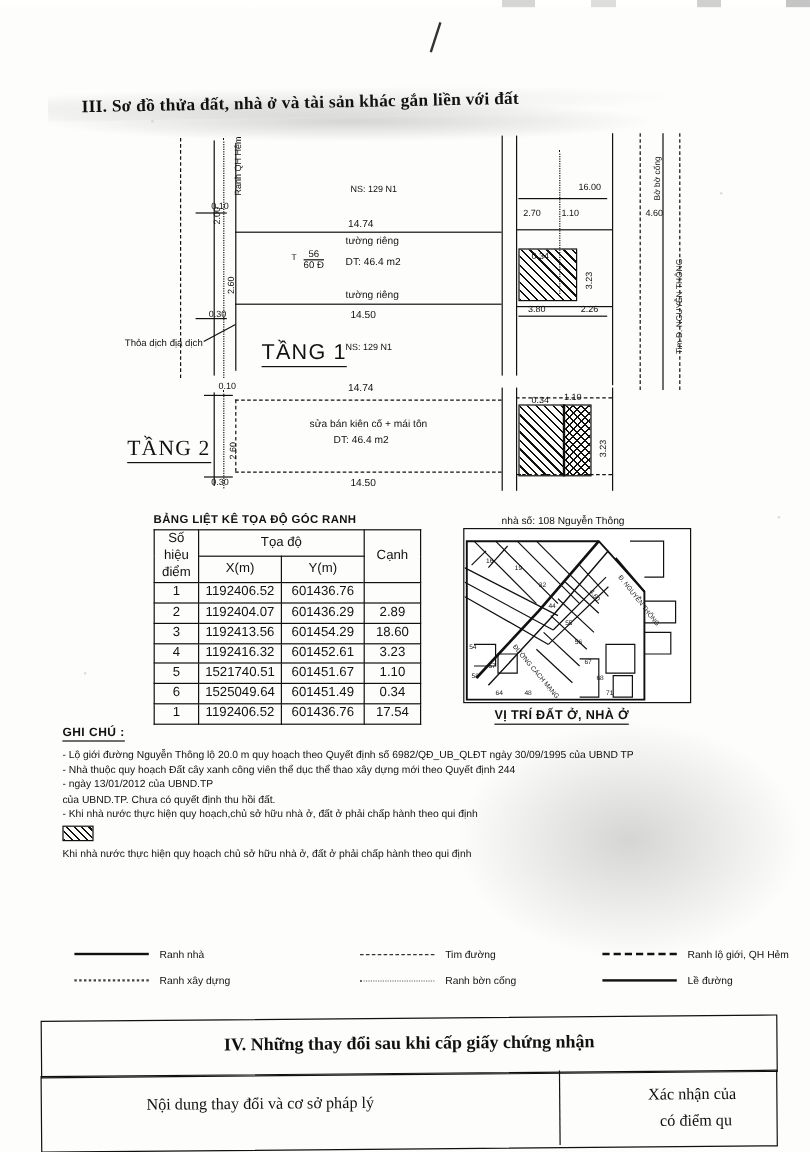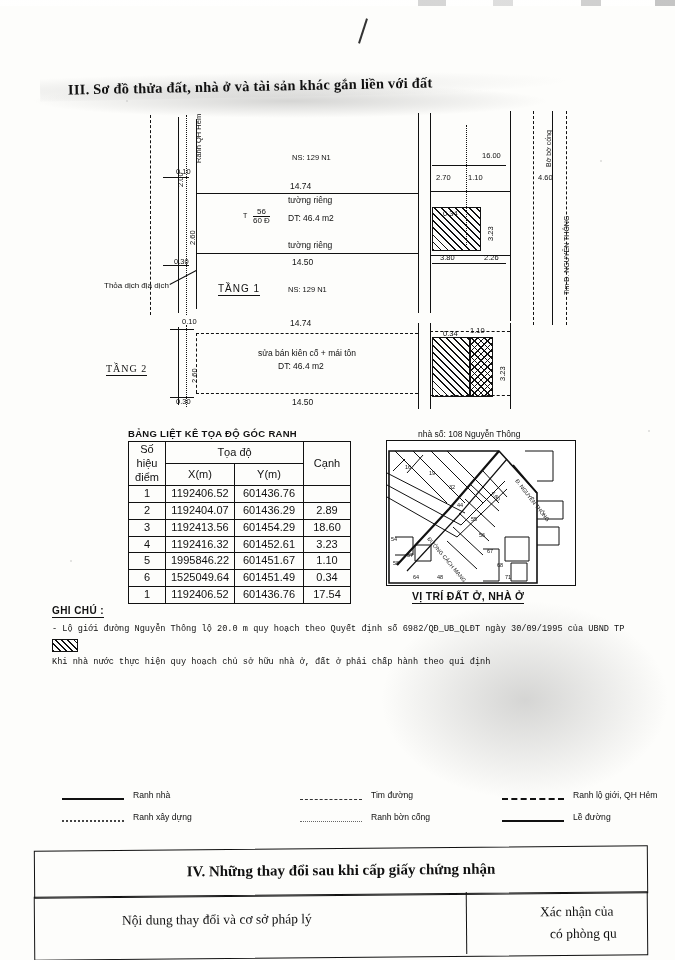--- a/index.html
+++ b/index.html
@@ -29,21 +29,21 @@
   .draw{position:absolute;left:0;top:105px;width:675px;height:320px;}
   .ln{position:absolute;background:#111;}
   .hline{height:1.4px;}
   .vline{width:1.4px;}
   .dash-h{position:absolute;height:0;border-top:1.4px dashed #111;}
   .dash-v{position:absolute;width:0;border-left:1.4px dashed #111;}
   .dot-v{position:absolute;width:0;border-left:1.3px dotted #111;}
   .dashdot-v{position:absolute;width:0;border-left:1.4px dashed #111;}
   .dim-i{position:absolute;font-size:7.5px;white-space:nowrap;color:#111;}
   .lbl{position:absolute;font-size:8.5px;white-space:nowrap;color:#111;}
-  .floor{position:absolute;font-size:10px;letter-spacing:1px;
+  .floor{position:absolute;font-size:18px;letter-spacing:1px;
     border-bottom:1.6px solid #111;padding-bottom:1px;color:#111;}
   .rot{transform-origin:0 0;}
 
   .hatch-d{position:absolute;
     background-image:repeating-linear-gradient(45deg,#111 0 1.3px,transparent 1.3px 5px);
     border:1.5px solid #111;}
   .hatch-x{position:absolute;
     background-image:repeating-linear-gradient(45deg,#111 0 1.2px,transparent 1.2px 4.6px),
                      repeating-linear-gradient(-45deg,#111 0 1.2px,transparent 1.2px 4.6px);
     border:1.5px solid #111;}
@@ -64,31 +64,31 @@
     border:1.5px solid #111;overflow:hidden;background:#fff;}
   .locmap svg{display:block;}
   .loctitle{position:absolute;left:418px;top:429px;font-size:8.5px;}
   .loccap{position:absolute;left:412px;top:590px;font-size:10.5px;font-weight:bold;
     letter-spacing:.3px;border-bottom:1.4px solid #111;padding-bottom:1px;}
 
   
   .notes{position:absolute;left:52px;top:600px;width:610px;}
   .ghi{font-size:10px;font-weight:bold;letter-spacing:.4px;
     border-bottom:1.3px solid #111;display:inline-block;padding-bottom:1px;}
-  .note-line{font-size:8.6px;line-height:1.42;white-space:nowrap;font-family:Liberation Mono, monospace;}
+  .note-line{font-size:8.6px;line-height:1.42;white-space:nowrap;}
   .legend-row{display:flex;align-items:center;gap:7px;margin-top:2px;}
   .sw-d{width:24px;height:11px;border:1.2px solid #111;
     background-image:repeating-linear-gradient(45deg,#111 0 1.3px,transparent 1.3px 4.4px);}
   .sw-x{width:24px;height:11px;border:1.2px solid #111;
     background-image:repeating-linear-gradient(45deg,#111 0 1.2px,transparent 1.2px 4px),
                      repeating-linear-gradient(-45deg,#111 0 1.2px,transparent 1.2px 4px);}
 
   
   .linelegend{position:absolute;left:52px;top:786px;width:610px;height:52px;}
-  .ll-item{position:absolute;display:flex;align-items:flex-end;gap:9px;font-size:8.6px;white-space:nowrap;}
+  .ll-item{position:absolute;display:flex;align-items:center;gap:9px;font-size:8.6px;white-space:nowrap;}
   .ll-solid{width:62px;height:0;border-top:2px solid #111;}
   .ll-dotted{width:62px;height:0;border-top:2px dotted #444;}
   .ll-dashdot{width:62px;height:0;border-top:1.8px dashed #333;}
   .ll-fine{width:62px;height:0;border-top:1.6px dotted #666;}
   .ll-dash{width:62px;height:0;border-top:2px dashed #111;}
   .ll-solid2{width:62px;height:0;border-top:2.4px solid #111;}
 
   
   .sec4{position:absolute;left:34px;top:848px;width:614px;height:112px;}
   .sec4 .bx{position:absolute;border:1.3px solid #111;}
@@ -244,21 +244,21 @@
             <td>18.60</td>
           </tr>
           <tr>
             <td>4</td>
             <td>1192416.32</td>
             <td>601452.61</td>
             <td>3.23</td>
           </tr>
           <tr>
             <td>5</td>
-            <td>1995846.22</td>
+            <td>1521740.51</td>
             <td>601451.67</td>
             <td>1.10</td>
           </tr>
           <tr>
             <td>6</td>
             <td>1525049.64</td>
             <td>601451.49</td>
             <td>0.34</td>
           </tr>
           <tr>
@@ -312,20 +312,24 @@
         <text x="104" y="52" transform="rotate(52 104 52)">4.60</text>
       </g>
     </svg>
   </div>
   <div class="loccap">VỊ TRÍ ĐẤT Ở, NHÀ Ở</div>
 
   <div class="notes">
     <div class="ghi">GHI CHÚ :</div>
     <div style="margin-top:5px;" id="notes-lines">
         <div class="note-line">- Lộ giới đường Nguyễn Thông lộ   20.0 m quy hoạch theo Quyết định số 6982/QĐ_UB_QLĐT ngày 30/09/1995 của UBND TP</div>
+        <div class="note-line">- Nhà thuộc quy hoạch Đất cây xanh công viên thể dục thể thao xây dựng mới theo Quyết định 244</div>
+        <div class="note-line">- ngày 13/01/2012 của UBND.TP</div>
+        <div class="note-line">của UBND.TP. Chưa có quyết định thu hồi đất.</div>
+        <div class="note-line">- Khi nhà nước thực hiện quy hoạch,chủ sở hữu nhà ở, đất ở phải chấp hành theo qui định</div>
       </div>
 
     <div class="legend-row" style="margin-top:4px;">
       <div class="sw-d"></div>
     </div>
     <div class="note-line" style="margin-top:4px;">Khi nhà nước thực hiện quy hoạch  chủ sở hữu nhà ở, đất ở phải chấp hành theo qui định</div>
   </div>
 
   <div class="linelegend">
     <div class="ll-item" style="left:10px;top:4px;">
@@ -355,16 +359,16 @@
   </div>
 
   <div class="sec4">
     <div class="bx wobble" style="left:0;top:0;width:612px;height:46px;"></div>
     <div class="s4title wobble">IV. Những thay đổi sau khi cấp giấy chứng nhận</div>
 
     <div class="bx wobble" style="left:0;top:46px;width:612px;height:62px;"></div>
     <div class="bx wobble" style="left:0;top:46px;width:432px;height:62px;border-top:none;border-left:none;border-bottom:none;"></div>
     <div class="s4cell wobble" style="left:88px;top:64px;">Nội dung thay đổi và cơ sở pháp lý</div>
     <div class="s4cell wobble" style="left:506px;top:56px;">Xác nhận của</div>
-    <div class="s4cell wobble" style="left:516px;top:78px;">có phòng qu</div>
+    <div class="s4cell wobble" style="left:516px;top:78px;">có điểm qu</div>
   </div>
 
 </div>
 
 </body></html>

